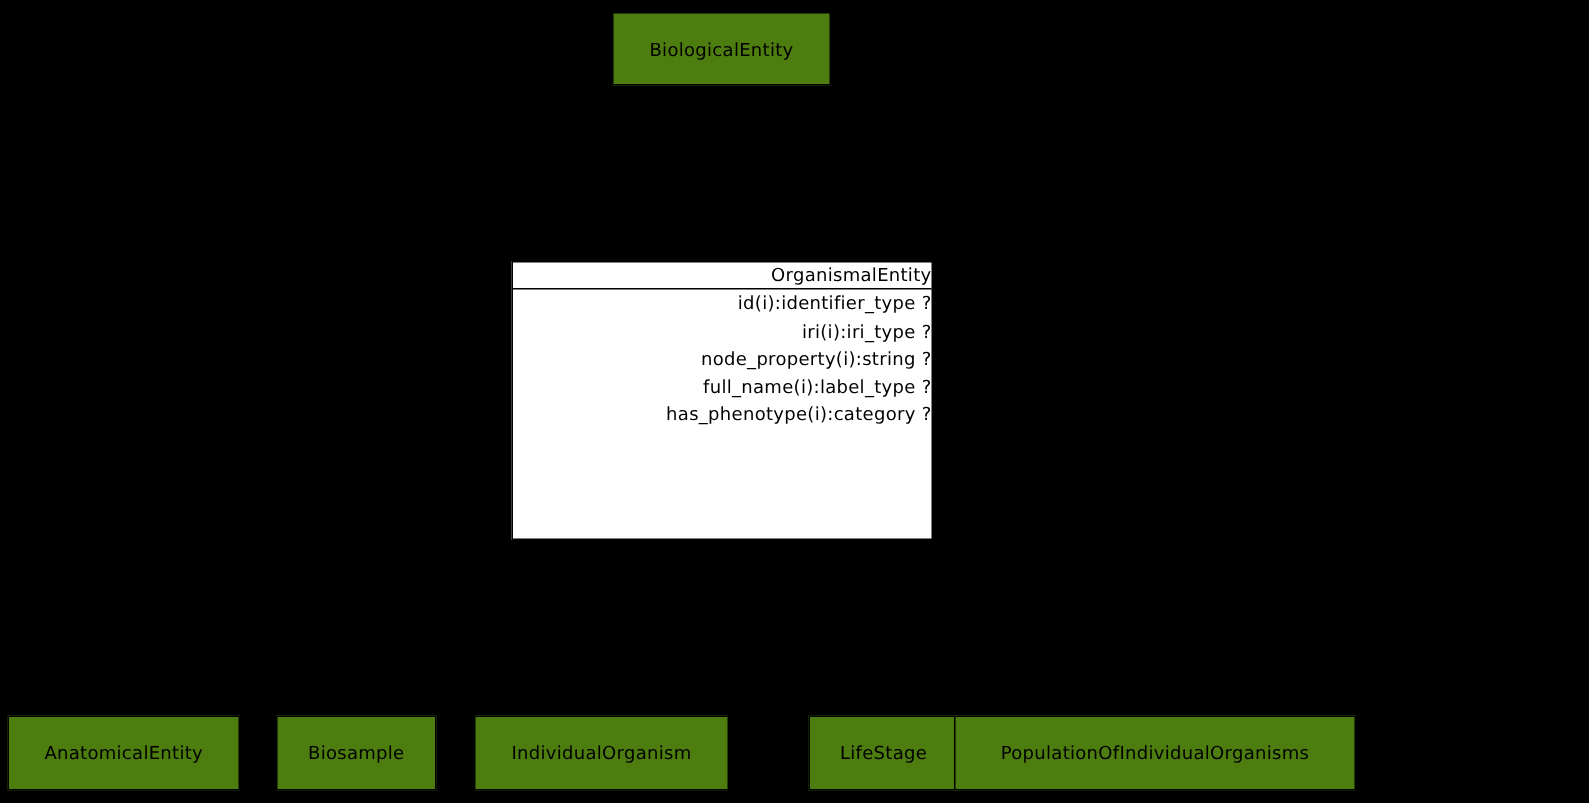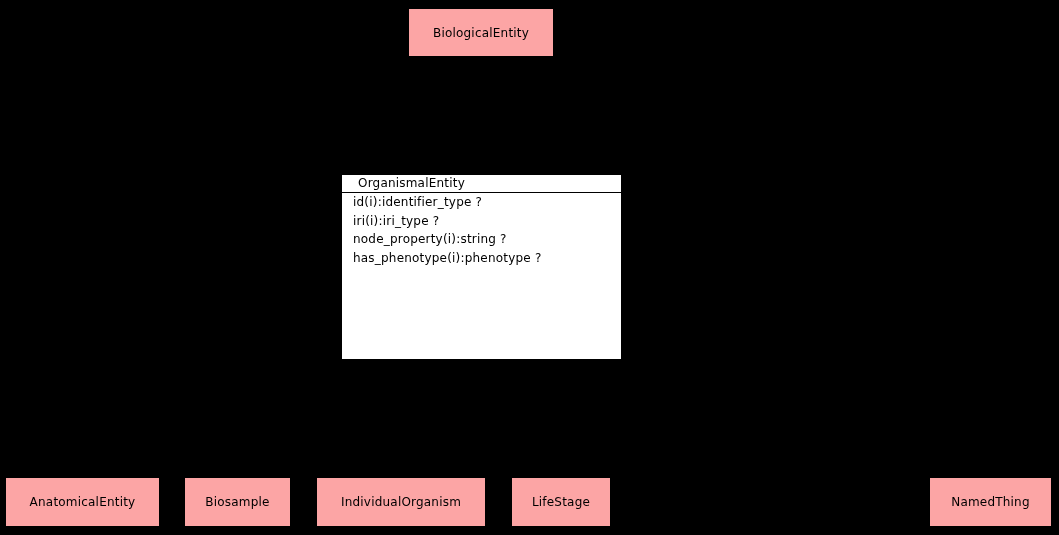--- a/index.html
+++ b/index.html
@@ -11,83 +11,84 @@
     position: relative;
     width: 1059px;
     height: 535px;
     background: #000000;
     overflow: hidden;
     font-family: "DejaVu Sans", sans-serif;
     color: #000000;
   }
   .node-box {
     position: absolute;
-    background: #fca5a5;
+    background: #4d7c0f;
     border: 1px solid #000000;
     box-sizing: border-box;
     display: flex;
     align-items: center;
     justify-content: center;
     font-size: 12px;
     letter-spacing: 0.2px;
   }
   .class-box {
     position: absolute;
     background: #ffffff;
     border: 1px solid #000000;
     box-sizing: border-box;
     font-size: 12px;
     letter-spacing: 0.2px;
   }
   .class-title {
     height: 17px;
     line-height: 17px;
-    text-align: left;
+    text-align: right;
     border-bottom: 1px solid #000000;
     padding-left: 16px;
   }
   .attr-row {
     height: 18.5px;
     line-height: 18.5px;
-    text-align: left;
+    text-align: right;
     white-space: nowrap;
     margin-left: 11px;
   }
 </style>
 </head>
 <body>
 
 <div class="canvas">
 
   <div class="node-box" style="left:408px; top:8px; width:146px; height:49px;">
     <span>BiologicalEntity</span>
   </div>
 
   <div class="class-box" style="left:341px; top:174px; width:281px; height:186px;">
     <div class="class-title">OrganismalEntity</div>
     <div class="attr-row">id(i):identifier_type ?</div>
     <div class="attr-row">iri(i):iri_type ?</div>
     <div class="attr-row">node_property(i):string ?</div>
-    <div class="attr-row">has_phenotype(i):phenotype ?</div>
+    <div class="attr-row">full_name(i):label_type ?</div>
+    <div class="attr-row">has_phenotype(i):category ?</div>
   </div>
 
   <div class="node-box" style="left:5px; top:477px; width:155px; height:50px;align-items:center;">
     <span>AnatomicalEntity</span>
   </div>
 
   <div class="node-box" style="left:316px; top:477px; width:170px; height:50px;">
     <span>IndividualOrganism</span>
   </div>
 
   <div class="node-box" style="left:184px; top:477px; width:107px; height:50px;">
     <span>Biosample</span>
   </div>
 
-  <div class="node-box" style="left:511px; top:477px; width:100px; height:50px;">
+  <div class="node-box" style="left:539px; top:477px; width:100px; height:50px;">
     <span>LifeStage</span>
   </div>
 
+  <div class="node-box" style="left:636px; top:477px; width:268px; height:50px;">
+    <span>PopulationOfIndividualOrganisms</span>
+  </div>
 
-  <div class="node-box" style="left:929px; top:477px; width:123px; height:50px;">
-    <span>NamedThing</span>
-  </div>
 
 </div>
 
 </body></html>

